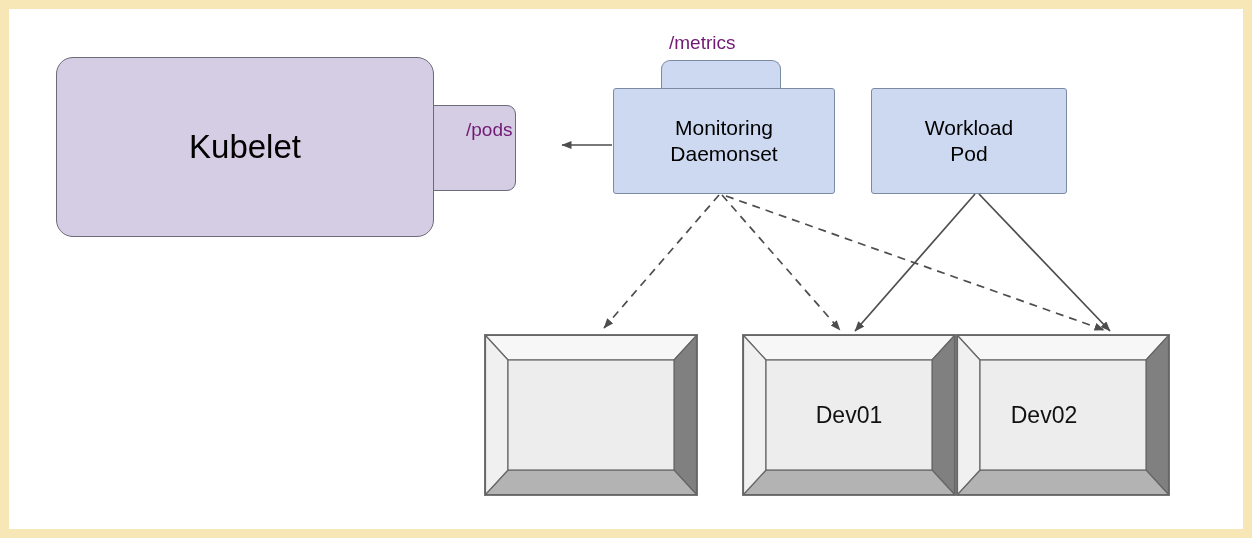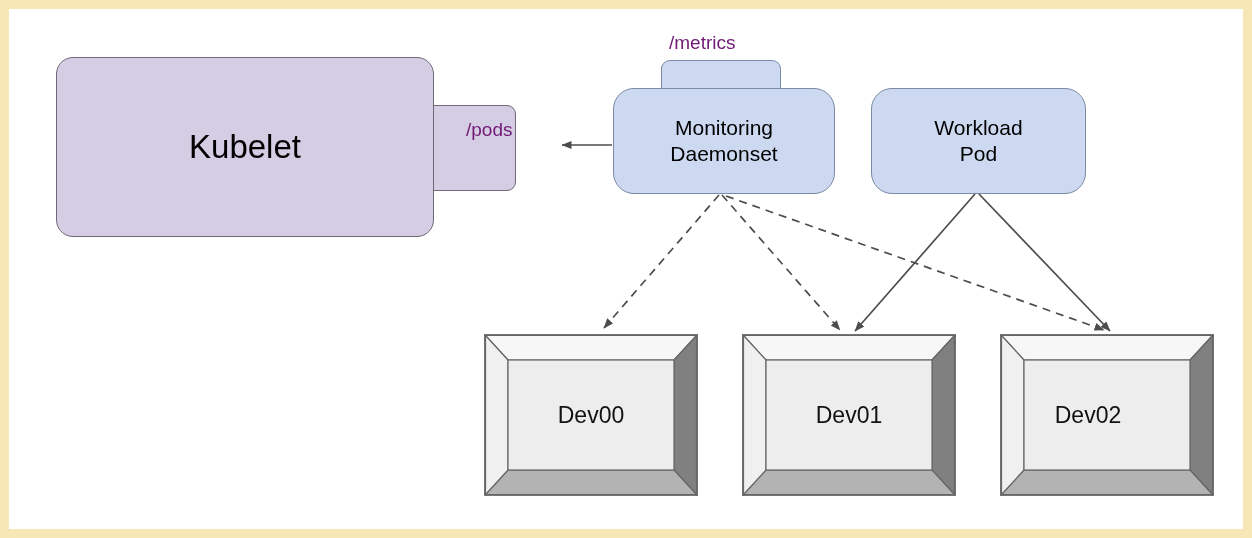--- a/index.html
+++ b/index.html
@@ -65,21 +65,21 @@
     top: 50%;
     transform: translateY(-50%);
     font-size: 33px;
   }
 
   
   .pod-box {
     position: absolute;
     background: #ccd9f0;
     border: 1.4px solid #7b8ba5;
-    border-radius: 21px;
+    border-radius: 3px;
     box-sizing: border-box;
   }
   .pod-box .node-label {
     top: 50%;
     transform: translateY(-50%);
     font-size: 21px;
   }
   .pod-tab {
     position: absolute;
     background: #ccd9f0;
@@ -166,50 +166,49 @@
   <div class="edge-label" style="left:669px; top:32px;">/metrics</div>
 
   <div style="position:absolute; left:613px; top:60px; width:222px; height:135px;">
     <div class="pod-tab" style="left:48px; top:0px; width:120px; height:40px;"></div>
     <div class="pod-box" style="left:0px; top:28px; width:222px; height:106px;">
       <div class="node-label">Monitoring
 Daemonset</div>
     </div>
   </div>
 
-  <div class="pod-box" style="left:871px; top:88px; width:215px; height:106px;">
+  <div class="pod-box" style="left:871px; top:88px; width:196px; height:106px;">
     <div class="node-label">Workload
 Pod</div>
   </div>
 
   <div class="device" style="left:484px; top:334px; width:214px; height:162px; z-index:10;">
     <svg width="214" height="162" viewBox="0 0 214 162">
       <rect x="0.8" y="0.8" width="212.4" height="160.4" fill="#f4f4f4" stroke="#666666" stroke-width="1.4"></rect>
       <polygon points="1.5,1.5 212.5,1.5 190,26 24,26" fill="#f7f7f7" stroke="#666666" stroke-width="1.2"></polygon>
       <polygon points="212.5,1.5 212.5,160.5 190,136 190,26" fill="#808080" stroke="#666666" stroke-width="1.2"></polygon>
       <polygon points="1.5,160.5 212.5,160.5 190,136 24,136" fill="#b3b3b3" stroke="#666666" stroke-width="1.2"></polygon>
       <polygon points="1.5,1.5 24,26 24,136 1.5,160.5" fill="#f0f0f0" stroke="#666666" stroke-width="1.2"></polygon>
       <rect x="24" y="26" width="166" height="110" fill="#ededed" stroke="#666666" stroke-width="1.2"></rect>
     </svg>
-    <div class="dev-text">Dev00</div>
   </div>
 
   <div class="device" style="left:742px; top:334px; width:214px; height:162px; z-index:10;">
     <svg width="214" height="162" viewBox="0 0 214 162">
       <rect x="0.8" y="0.8" width="212.4" height="160.4" fill="#f4f4f4" stroke="#666666" stroke-width="1.4"></rect>
       <polygon points="1.5,1.5 212.5,1.5 190,26 24,26" fill="#f7f7f7" stroke="#666666" stroke-width="1.2"></polygon>
       <polygon points="212.5,1.5 212.5,160.5 190,136 190,26" fill="#808080" stroke="#666666" stroke-width="1.2"></polygon>
       <polygon points="1.5,160.5 212.5,160.5 190,136 24,136" fill="#b3b3b3" stroke="#666666" stroke-width="1.2"></polygon>
       <polygon points="1.5,1.5 24,26 24,136 1.5,160.5" fill="#f0f0f0" stroke="#666666" stroke-width="1.2"></polygon>
       <rect x="24" y="26" width="166" height="110" fill="#ededed" stroke="#666666" stroke-width="1.2"></rect>
     </svg>
     <div class="dev-text">Dev01</div>
   </div>
 
-  <div class="device" style="left:1000px; top:334px; width:176px; height:162px; z-index:10;">
+  <div class="device" style="left:956px; top:334px; width:176px; height:162px; z-index:10;">
     <svg width="214" height="162" viewBox="0 0 214 162">
       <rect x="0.8" y="0.8" width="212.4" height="160.4" fill="#f4f4f4" stroke="#666666" stroke-width="1.4"></rect>
       <polygon points="1.5,1.5 212.5,1.5 190,26 24,26" fill="#f7f7f7" stroke="#666666" stroke-width="1.2"></polygon>
       <polygon points="212.5,1.5 212.5,160.5 190,136 190,26" fill="#808080" stroke="#666666" stroke-width="1.2"></polygon>
       <polygon points="1.5,160.5 212.5,160.5 190,136 24,136" fill="#b3b3b3" stroke="#666666" stroke-width="1.2"></polygon>
       <polygon points="1.5,1.5 24,26 24,136 1.5,160.5" fill="#f0f0f0" stroke="#666666" stroke-width="1.2"></polygon>
       <rect x="24" y="26" width="166" height="110" fill="#ededed" stroke="#666666" stroke-width="1.2"></rect>
     </svg>
     <div class="dev-text">Dev02</div>
   </div>

